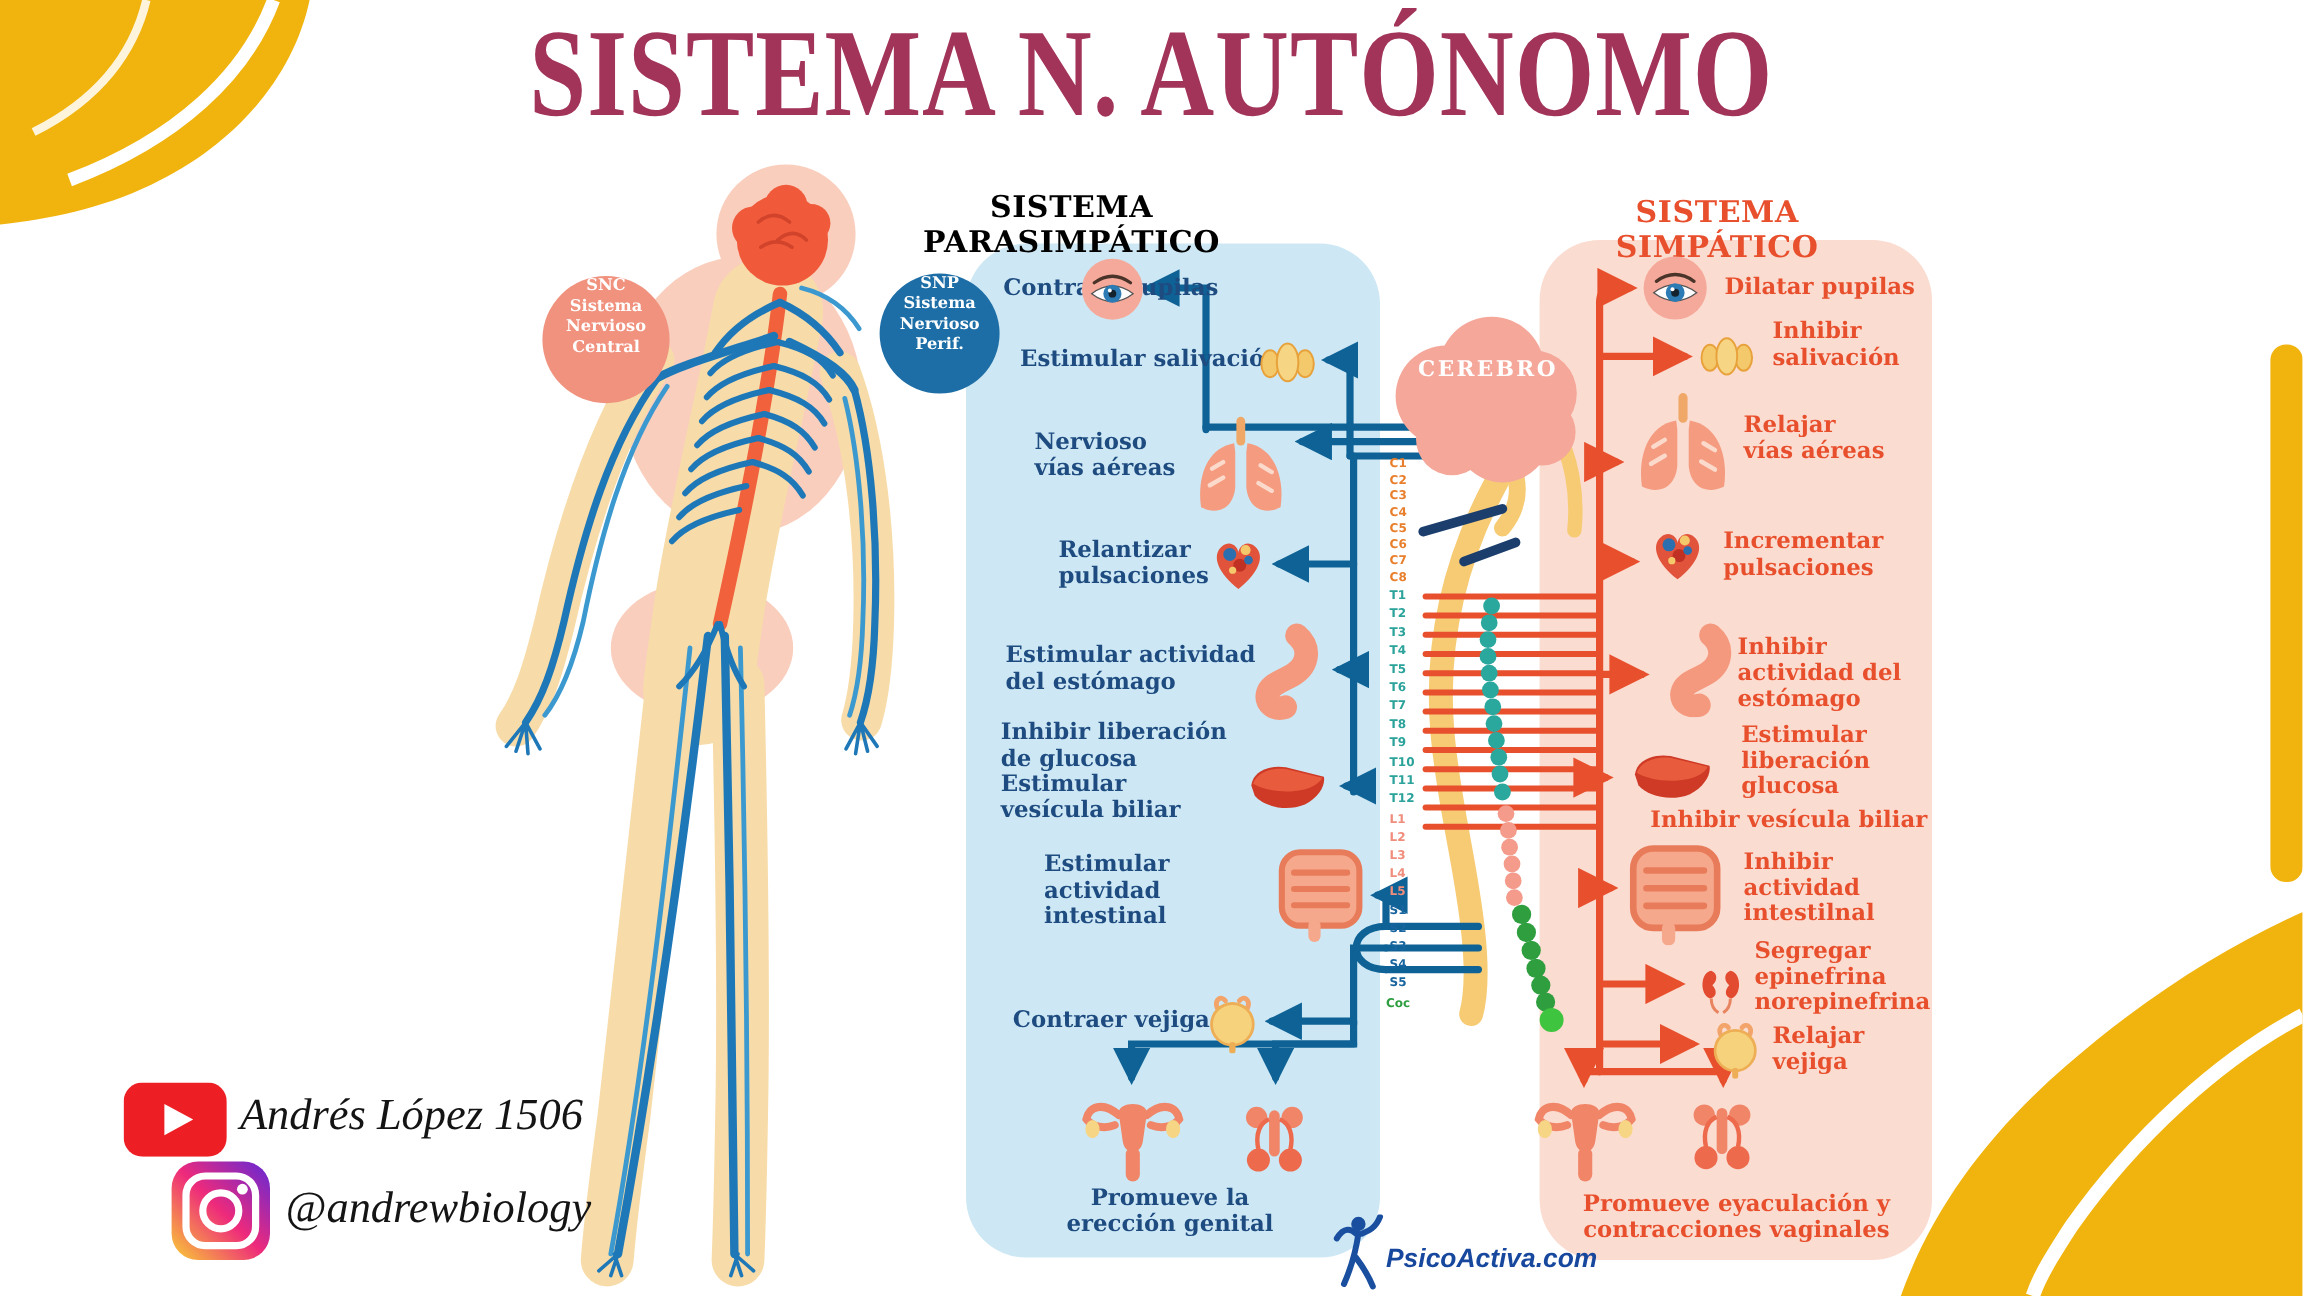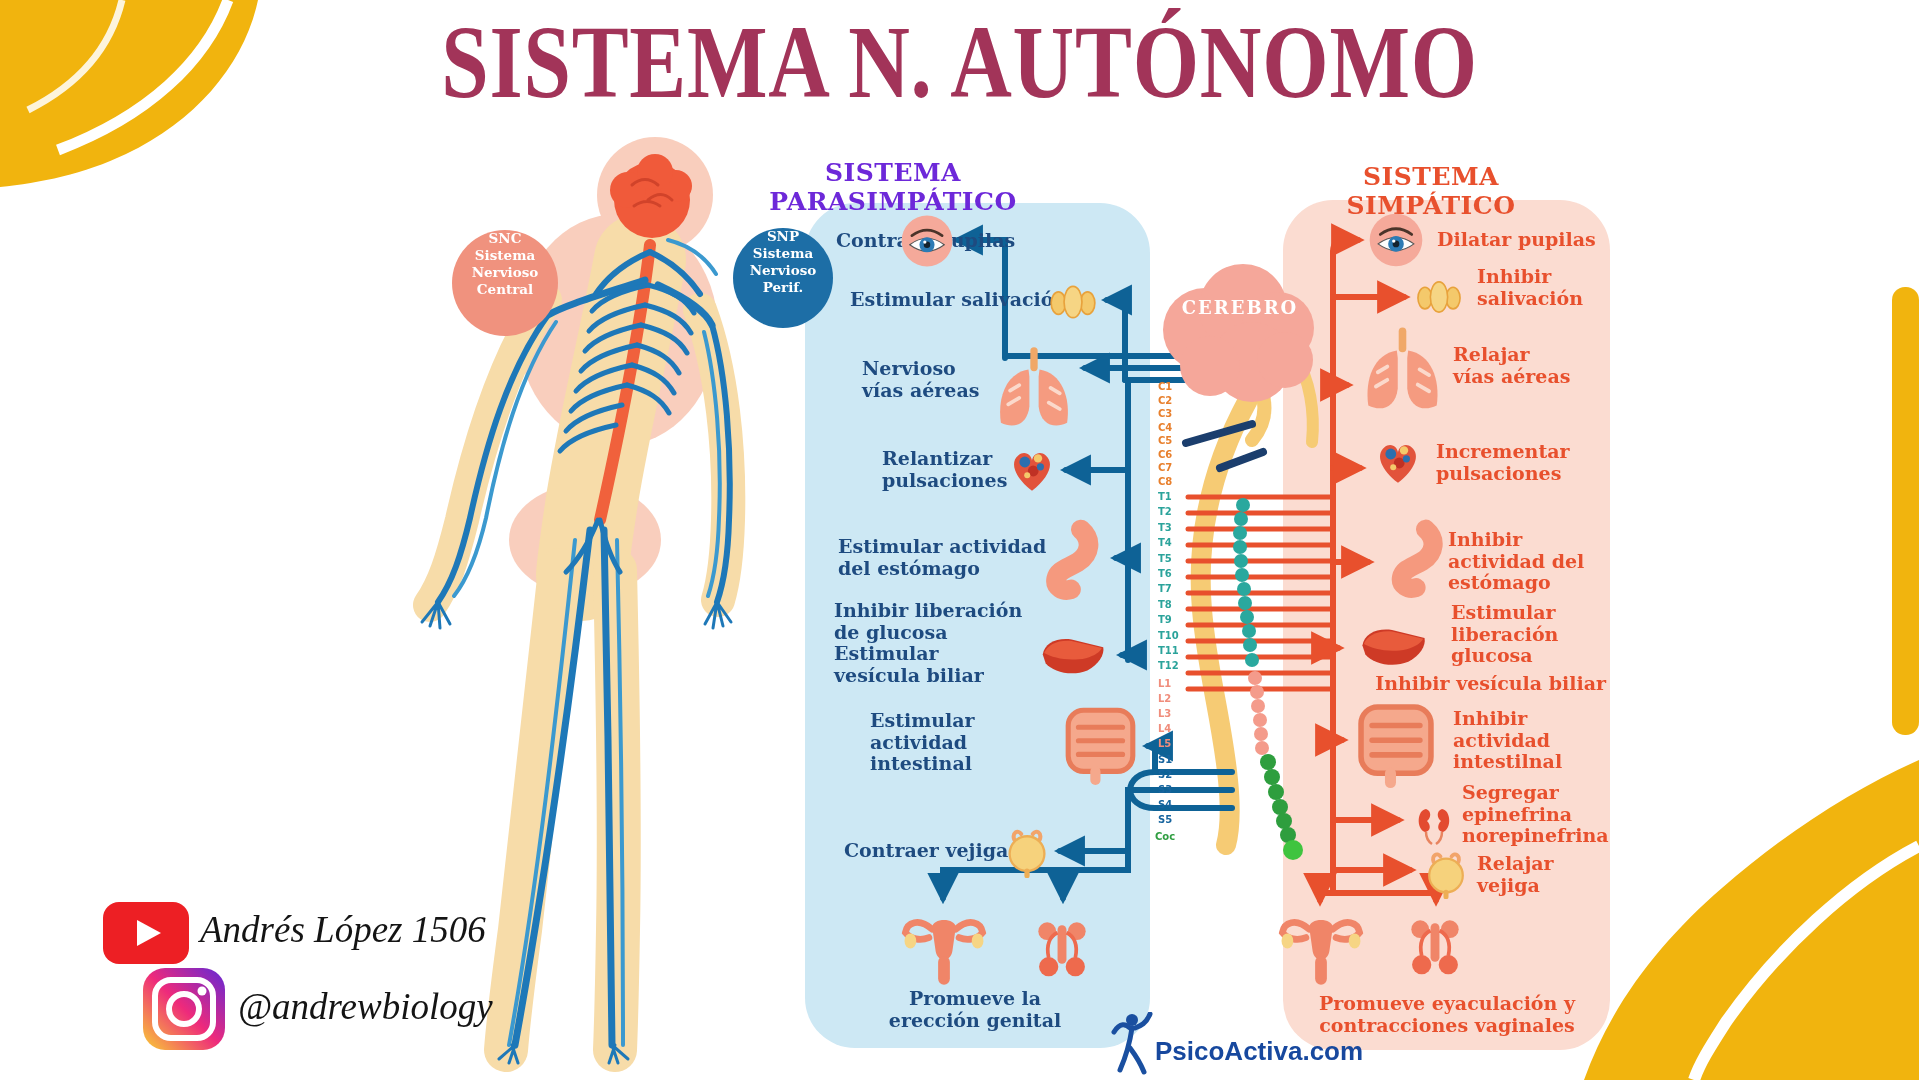--- a/index.html
+++ b/index.html
@@ -3,41 +3,41 @@
 <meta charset="utf-8">
 <style>
   html,body{margin:0;padding:0;background:#fff;}
   .canvas{position:relative;width:1919px;height:1080px;background:#ffffff;overflow:hidden;
           font-family:"DejaVu Serif",serif;}
   .abs{position:absolute;}
   .title{position:absolute;left:0;top:2px;width:1919px;text-align:center;
          font-family:"Liberation Serif",serif;font-weight:bold;font-size:104px;
          color:#A23459;transform:scaleX(.82);transform-origin:50% 50%;letter-spacing:1px;white-space:nowrap;}
   .hdr{position:absolute;font-weight:bold;font-size:25px;text-align:center;letter-spacing:.5px;}
-  .hdr-para{left:733px;top:158px;width:320px;color:#6d28d9;}
+  .hdr-para{left:733px;top:158px;width:320px;color:#000000;}
   .hdr-simp{left:1286px;top:162px;width:290px;color:#E8502D;}
   .panel{position:absolute;border-radius:50px;z-index:1;}
   .panel-blue{left:805px;top:203px;width:345px;height:845px;background:#CDE8F4;}
   .panel-pink{left:1283px;top:200px;width:327px;height:850px;background:#FBDCD1;}
   .bgart{position:absolute;left:0;top:0;z-index:2;pointer-events:none;}
   .fg{z-index:3;}
   .itm{position:absolute;z-index:3;font-weight:bold;font-size:19px;line-height:21.5px;white-space:pre-line;}
   .p{color:#1E4B80;}
   .s{color:#E8502D;}
   .badge{position:absolute;z-index:3;border-radius:50%;color:#fff;text-align:center;
          font-weight:bold;font-size:13.5px;line-height:17px;white-space:pre-line;
          display:flex;align-items:flex-start;justify-content:center;}
   .vlabels{position:absolute;z-index:3;font-family:"DejaVu Sans",sans-serif;font-size:10px;
            font-weight:bold;white-space:pre-line;}
   .brainlbl{position:absolute;z-index:3;left:1180px;top:297px;width:120px;text-align:center;
             color:#fff;font-weight:bold;font-size:18px;letter-spacing:2px;}
   .cred{position:absolute;z-index:3;font-family:"Liberation Serif",serif;font-style:italic;
         font-size:37px;color:#141414;white-space:nowrap;}
   .psico-txt{position:absolute;z-index:3;font-family:"Liberation Sans",sans-serif;
-             font-weight:bold;font-size:26px;color:#17489E;}
+             font-style:italic;font-weight:bold;font-size:22px;color:#17489E;}
   svg.icon{position:absolute;z-index:3;}
 </style>
 </head>
 <body>
 
 <div class="canvas">
 
   <div class="panel panel-blue"></div>
   <div class="panel panel-pink"></div>
 

